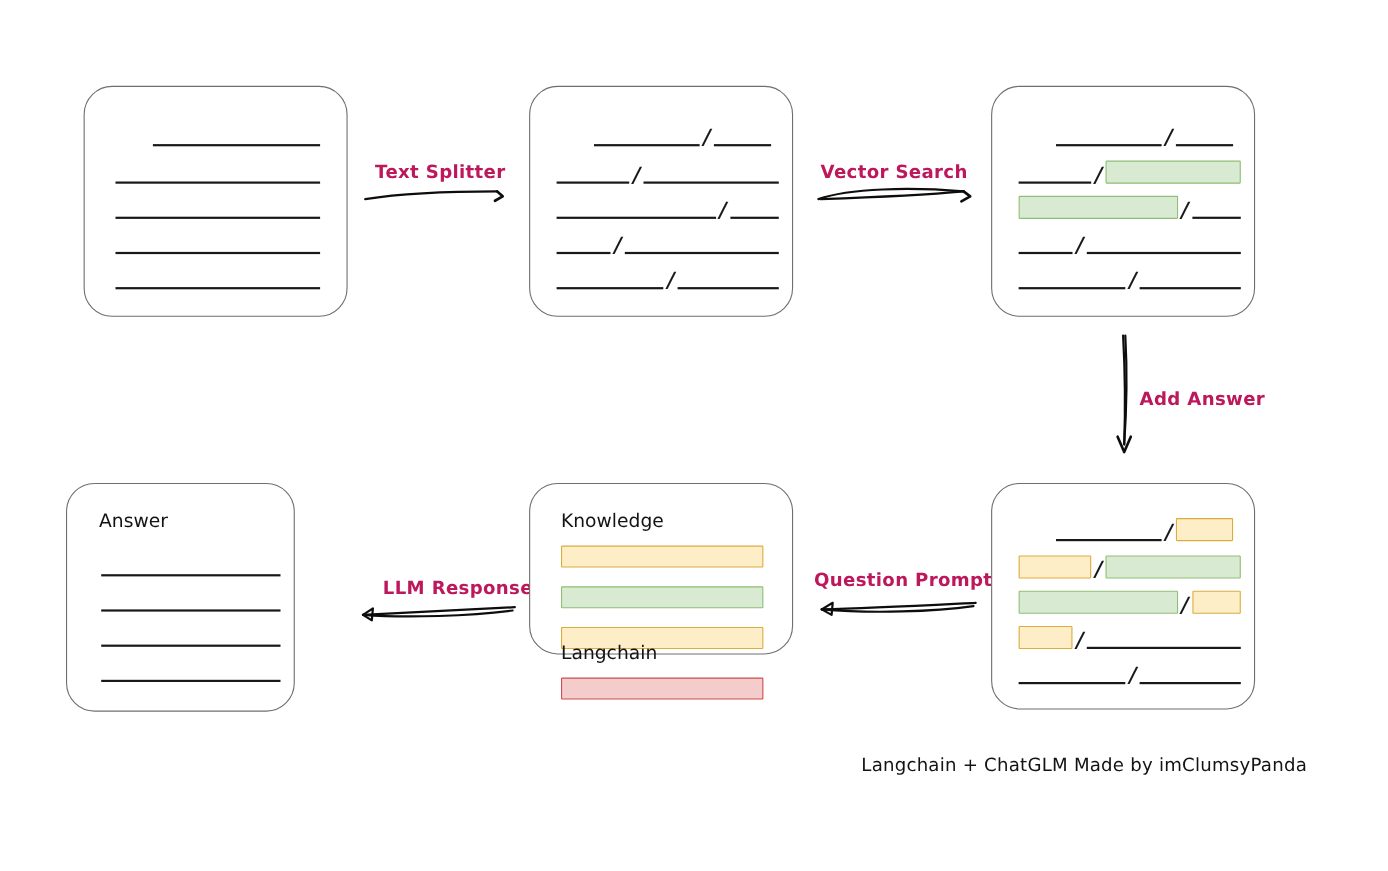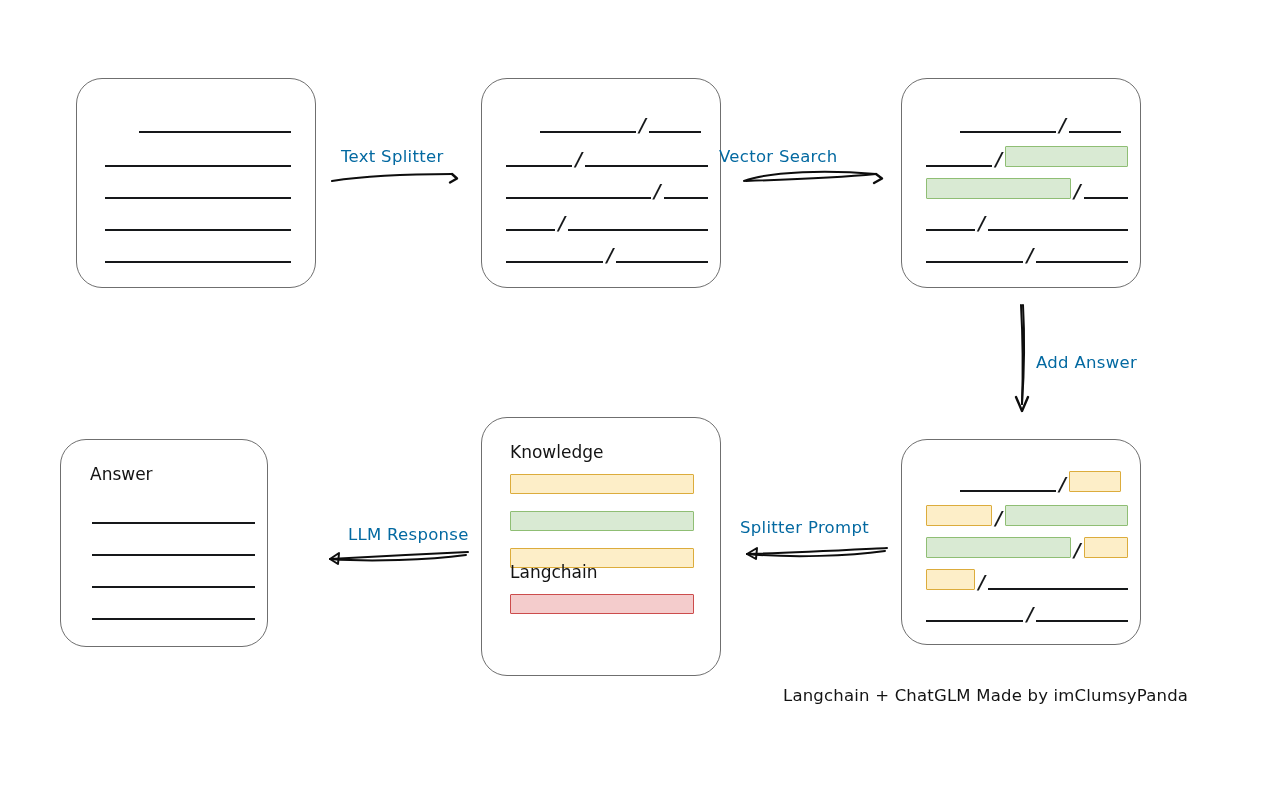--- a/index.html
+++ b/index.html
@@ -81,23 +81,24 @@
     position: absolute;
     font-family: "DejaVu Sans", sans-serif;
     font-size: 17px;
     color: #131313;
     white-space: nowrap;
   }
   .arrow-label {
     position: absolute;
     font-family: "DejaVu Sans", sans-serif;
     font-size: 16.5px;
-    color: #0369a1;
+    color: #be185d;
     white-space: nowrap;
     letter-spacing: 0.3px;
+    font-weight: bold;
   }
   .footer-label {
     position: absolute;
     font-family: "DejaVu Sans", sans-serif;
     font-size: 16.5px;
     color: #131313;
     white-space: nowrap;
     letter-spacing: 0.2px;
   }
 
@@ -167,21 +168,21 @@
       <span class="seg line" style="width:148px;"></span>
     </div>
     <div class="row" style="top:162px; padding-left:24px; padding-right:12px;">
       <span class="seg line" style="width:102px;"></span>
       <span class="slash">/</span>
       <span class="seg line" style="width:96px;"></span>
     </div>
   </div>
 </div>
 
-<div class="arrow-label" style="left:719px; top:147px;">Vector Search</div>
+<div class="arrow-label" style="left:746px; top:147px;">Vector Search</div>
 <svg class="arrow-svg" style="left:742px; top:165px;" width="150" height="28" viewBox="0 0 150 28">
   <path d="M2,16 C30,6 86,5 134,9"></path>
   <path d="M4,16 C34,15 92,13 134,9"></path>
   <path d="M134,9 L140,13.5 L132,18" class="fat"></path>
 </svg>
 
 <div class="card" style="left:901px; top:78px; width:240px; height:210px;">
   <div class="rows">
     <div class="row" style="top:32px; padding-left:58px; padding-right:12px;">
       <span class="seg line" style="width:96px;"></span>
@@ -236,30 +237,30 @@
   </div>
 </div>
 
 <div class="arrow-label" style="left:328px; top:525px;margin-left:20px;">LLM Response</div>
 <svg class="arrow-svg" style="left:320px; top:545px;" width="150" height="26" viewBox="0 0 150 26">
   <path d="M148,7 C106,9 48,12 10,14"></path>
   <path d="M146,10 C108,15 50,17 10,14"></path>
   <path d="M10,14 L19,8 L18,19 Z" fill="#0d0d0d" stroke="#0d0d0d"></path>
 </svg>
 
-<div class="card" style="left:481px; top:417px; width:240px; height:259px;">
+<div class="card" style="left:481px; top:439px; width:240px; height:156px;">
   <div class="card-label" style="left:28px; top:24px;">Knowledge</div>
   <div class="bar yellow" style="left:28px; top:56px; width:184px;"></div>
   <div class="bar green" style="left:28px; top:93px; width:184px;"></div>
   <div class="bar yellow" style="left:28px; top:130px; width:184px;"></div>
   <div class="card-label" style="left:28px; top:144px;">Langchain</div>
   <div class="bar red" style="left:28px; top:176px; width:184px;"></div>
 </div>
 
-<div class="arrow-label" style="left:740px; top:518px;">Splitter Prompt</div>
+<div class="arrow-label" style="left:740px; top:518px;">Question Prompt</div>
 <svg class="arrow-svg" style="left:735px; top:540px;" width="155" height="26" viewBox="0 0 155 26">
   <path d="M152,8 C112,10 56,13 12,14"></path>
   <path d="M150,11 C114,16 58,18 12,14"></path>
   <path d="M12,14 L22,8 L21,19 Z" fill="#0d0d0d" stroke="#0d0d0d"></path>
 </svg>
 
 <div class="card" style="left:901px; top:439px; width:240px; height:206px;">
   <div class="rows">
     <div class="row" style="top:30px; padding-left:58px; padding-right:12px;">
       <span class="seg line" style="width:96px;"></span>

